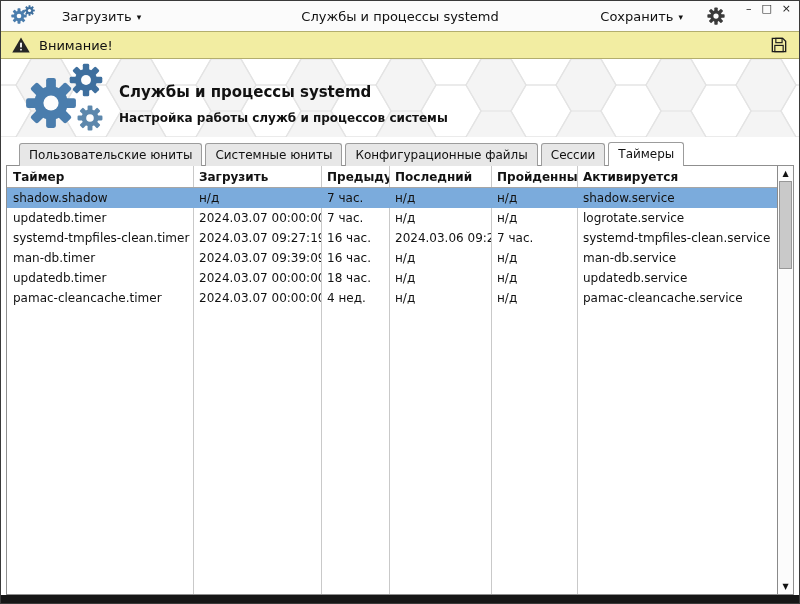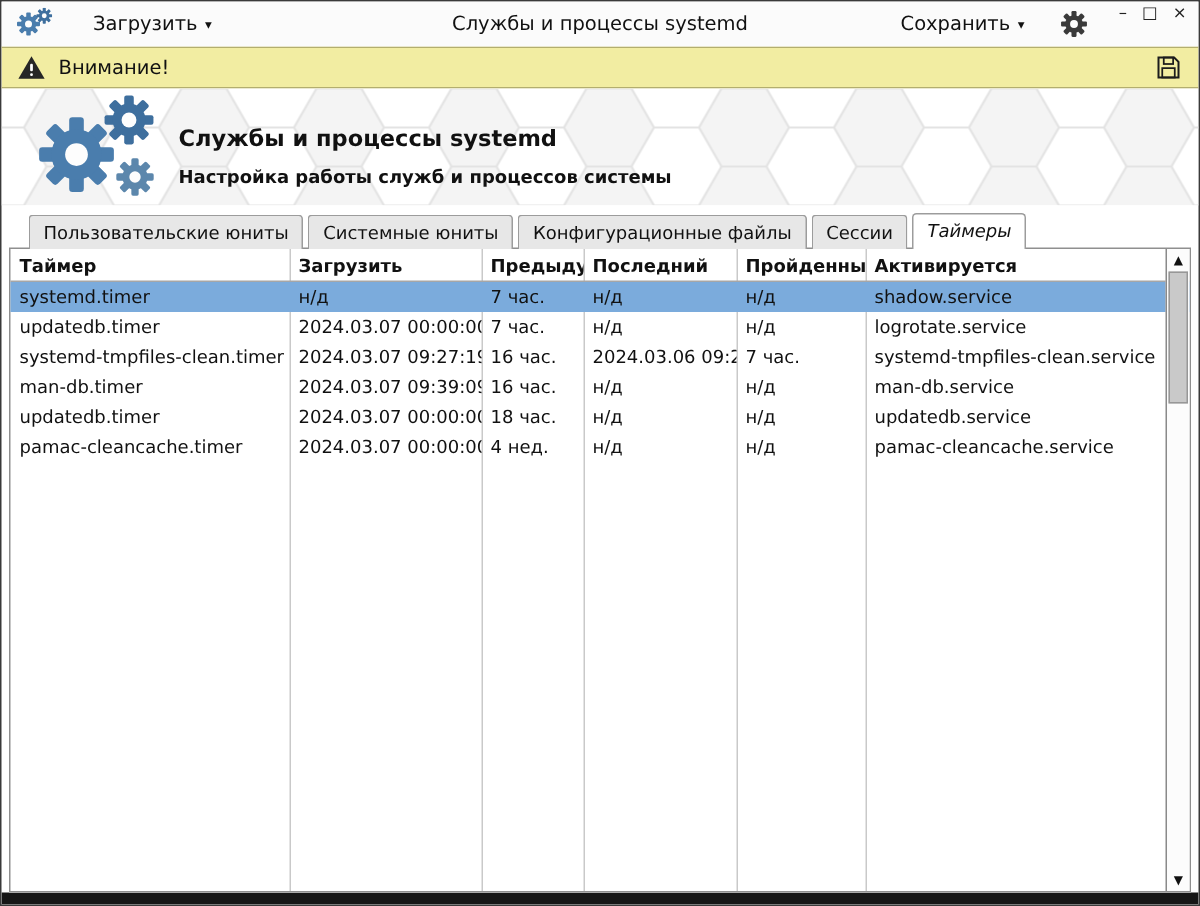--- a/index.html
+++ b/index.html
@@ -39,21 +39,21 @@
   .lg2{left:44px;top:0;color:var(--gear-blue-dark,#3e6f9e);}
   .lg3{left:52px;top:42px;color:var(--gear-blue-light,#5c87ac);}
   .h-title{position:absolute;left:118px;top:24px;font-size:15px;font-weight:bold;}
   .h-sub{position:absolute;left:118px;top:52px;font-size:12px;font-weight:bold;}
 
   
   .tabs{height:28px;display:flex;align-items:flex-end;gap:3px;padding-left:18px;
     position:relative;z-index:3;box-sizing:border-box;}
   .tab{font-size:12px;background:var(--tab-bg,#e7e7e7);border:1px solid #9c9c9c;border-bottom:none;
     border-radius:3px 3px 0 0;padding:4px 9px;position:relative;top:1px;cursor:default;white-space:nowrap;}
-  .tab.active{background:#fff;z-index:4;padding-bottom:5px;font-style:italic;}
+  .tab.active{background:#fff;z-index:4;padding-bottom:5px;}
 
   
   .table-wrap{margin:0 5px;height:430px;border:1px solid #8f8f8f;box-sizing:border-box;
     position:relative;background:#fff;z-index:2;}
   .gl{position:absolute;top:0;bottom:0;width:1px;background:var(--grid-line,#c9c9c9);z-index:1;}
   .thead{display:flex;height:22px;align-items:center;border-bottom:1px solid #a6a6a6;
     position:relative;z-index:2;box-sizing:border-box;}
   .hcell{font-weight:bold;}
   .cell{padding:0 6px;font-size:12px;white-space:nowrap;overflow:hidden;box-sizing:border-box;flex:none;}
   .c0{width:186px}.c1{width:128px}.c2{width:68px}.c3{width:102px}.c4{width:86px}.c5{width:200px}
@@ -196,21 +196,21 @@
       <div class="cell hcell c0">Таймер</div>
       <div class="cell hcell c1">Загрузить</div>
       <div class="cell hcell c2">Предыдущ</div>
       <div class="cell hcell c3">Последний</div>
       <div class="cell hcell c4">Пройденный</div>
       <div class="cell hcell c5">Активируется</div>
     </div>
 
     <div class="tbody">
         <div class="row selected">
-    <div class="cell c0">systemd.timer</div>
+    <div class="cell c0">shadow.shadow</div>
     <div class="cell c1">н/д</div>
     <div class="cell c2">7 час.</div>
     <div class="cell c3">н/д</div>
     <div class="cell c4">н/д</div>
     <div class="cell c5">shadow.service</div>
   </div>
         <div class="row">
     <div class="cell c0">updatedb.timer</div>
     <div class="cell c1">2024.03.07 00:00:00</div>
     <div class="cell c2">7 час.</div>

